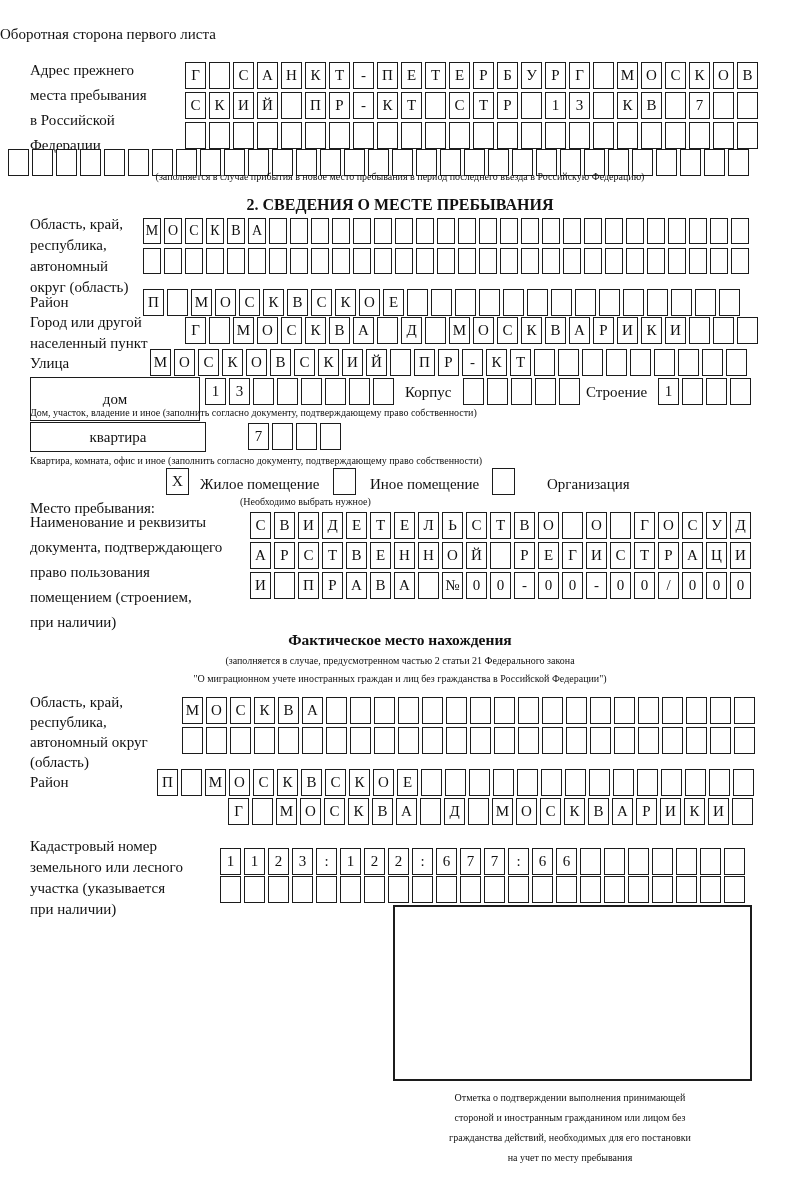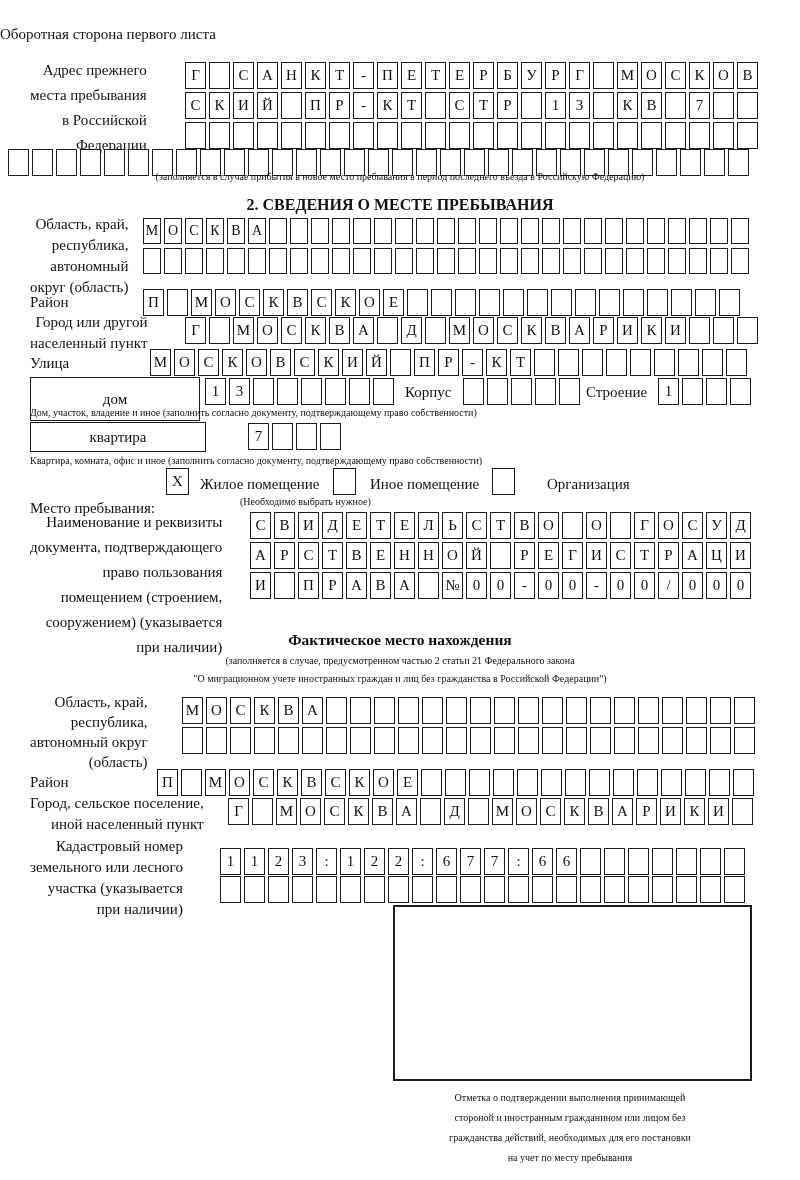--- a/index.html
+++ b/index.html
@@ -2,21 +2,21 @@
 <html><head>
 <meta charset="utf-8">
 <style>
   html,body{margin:0;padding:0;background:#ffffff;}
   #page{
     position:relative;width:800px;height:1180px;background:#ffffff;
     font-family:"Liberation Serif","DejaVu Serif",serif;color:#111;
     overflow:hidden;
   }
   .abs{position:absolute;}
-  .txt{font-size:15px;line-height:24px;text-align:right;}
+  .txt{font-size:15px;line-height:24px;}
   .small{font-size:10px;}
   .center{left:0;right:0;text-align:center;}
   .bold{font-weight:bold;}
   .cellrow{position:absolute;display:flex;gap:3px;}
   .cellrow .cell{
     flex:none;width:21px;height:27px;box-sizing:border-box;
     border:1.6px solid #1c1c1c;display:flex;align-items:center;justify-content:center;
     font-size:15px;background:#fff;
   }
   .w18 .cell{width:18px;height:26px;font-size:14px;}
@@ -378,21 +378,20 @@
     <span></span>
   </div>
   <div class="abs txt" style="left:547px;top:472px;">Организация</div>
   <div class="abs small" style="left:240px;top:496px;">(Необходимо выбрать нужное)</div>
 
   <div class="abs txt label-block lh25" style="left:30px;top:510px;">
     <div>Наименование и реквизиты</div>
     <div>документа, подтверждающего</div>
     <div>право пользования</div>
     <div>помещением (строением,</div>
-    <div>сооружением) (указывается</div>
     <div>при наличии)</div>
   </div>
   <div class="cellrow" style="left:250px;top:512px;">
       <div class="cell">С</div>
       <div class="cell">В</div>
       <div class="cell">И</div>
       <div class="cell">Д</div>
       <div class="cell">Е</div>
       <div class="cell">Т</div>
       <div class="cell">Е</div>
@@ -543,24 +542,20 @@
       <div class="cell"></div>
       <div class="cell"></div>
       <div class="cell"></div>
       <div class="cell"></div>
       <div class="cell"></div>
       <div class="cell"></div>
       <div class="cell"></div>
       <div class="cell"></div>
     </div>
 
-  <div class="abs txt label-block lh21" style="left:30px;top:793px;">
-    <div>Город, сельское поселение,</div>
-    <div>иной населенный пункт</div>
-  </div>
   <div class="cellrow" style="left:228px;top:798px;">
       <div class="cell">Г</div>
       <div class="cell"></div>
       <div class="cell">М</div>
       <div class="cell">О</div>
       <div class="cell">С</div>
       <div class="cell">К</div>
       <div class="cell">В</div>
       <div class="cell">А</div>
       <div class="cell"></div>

